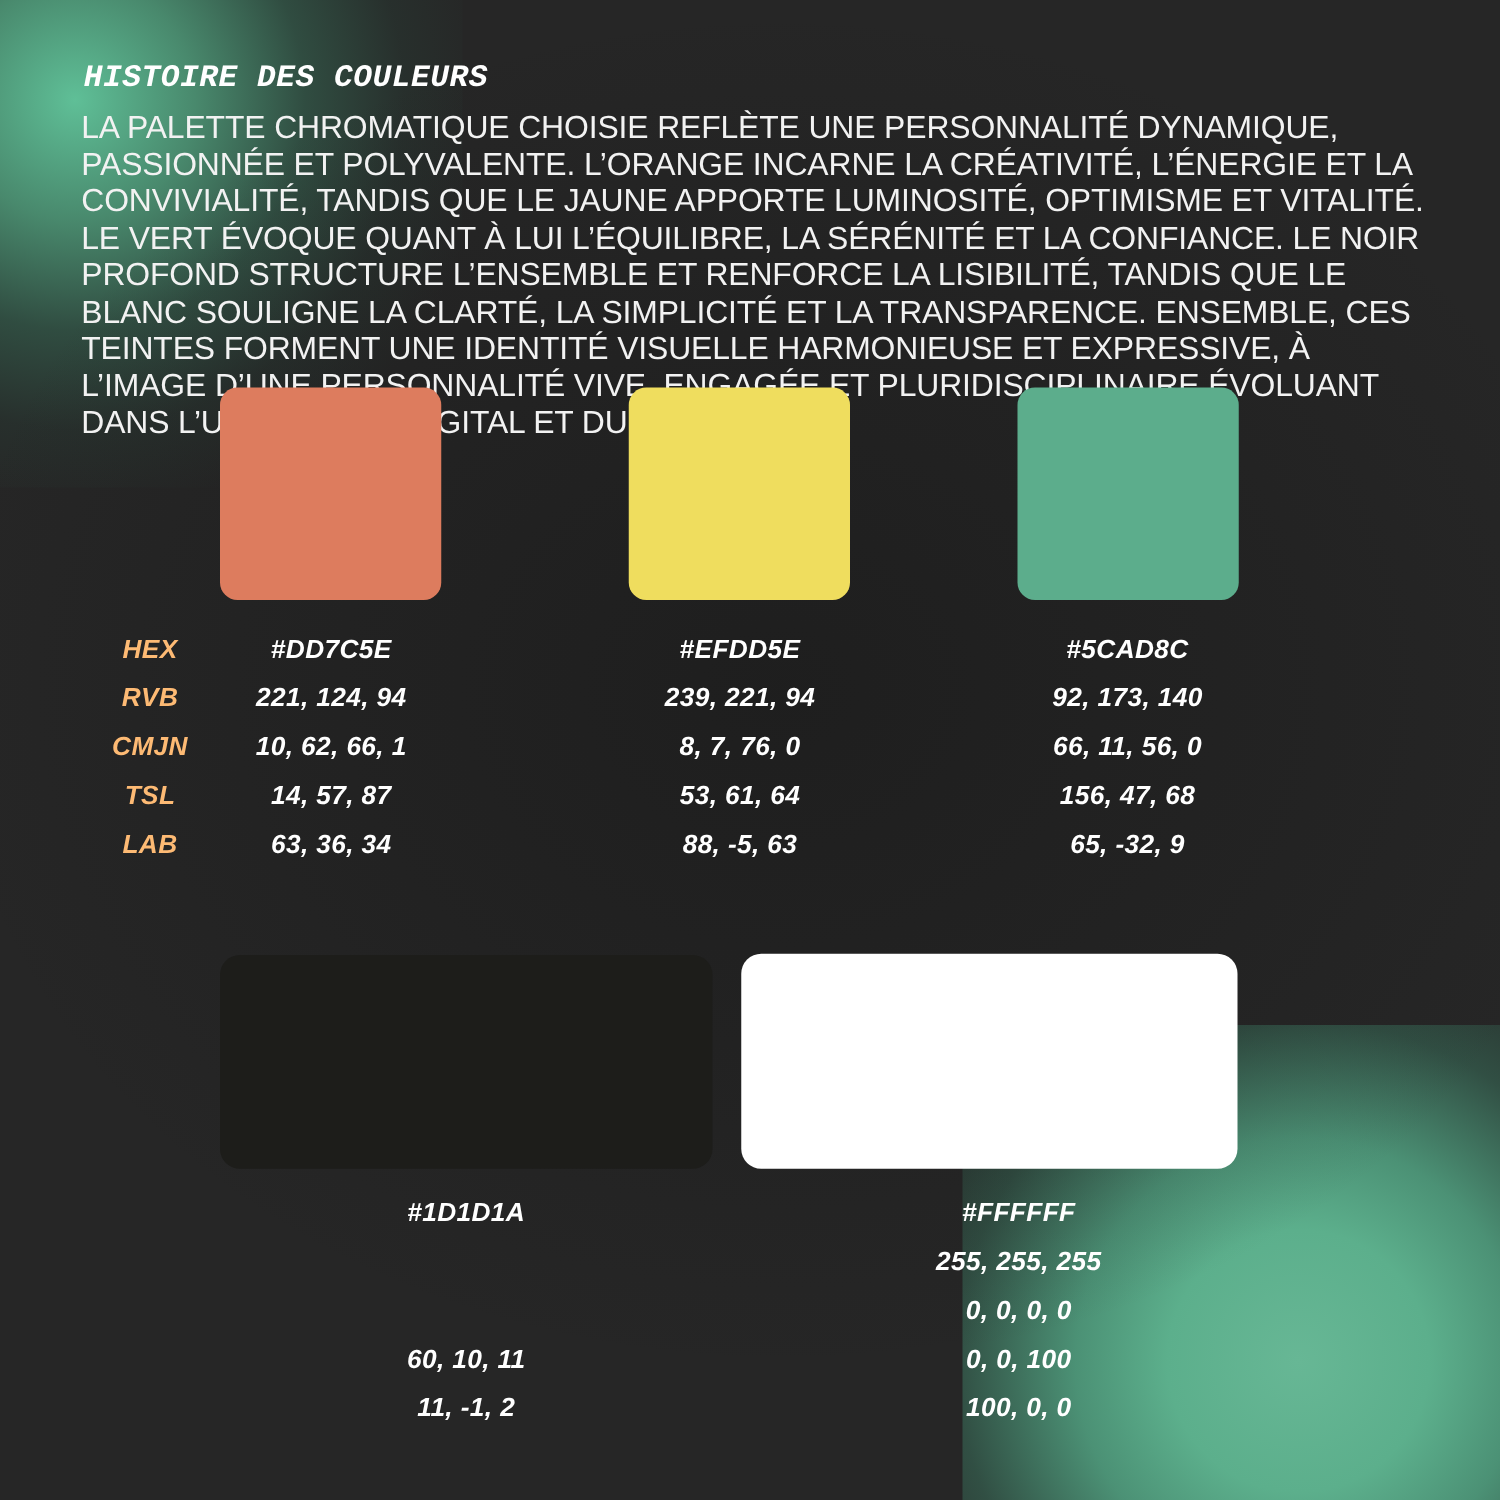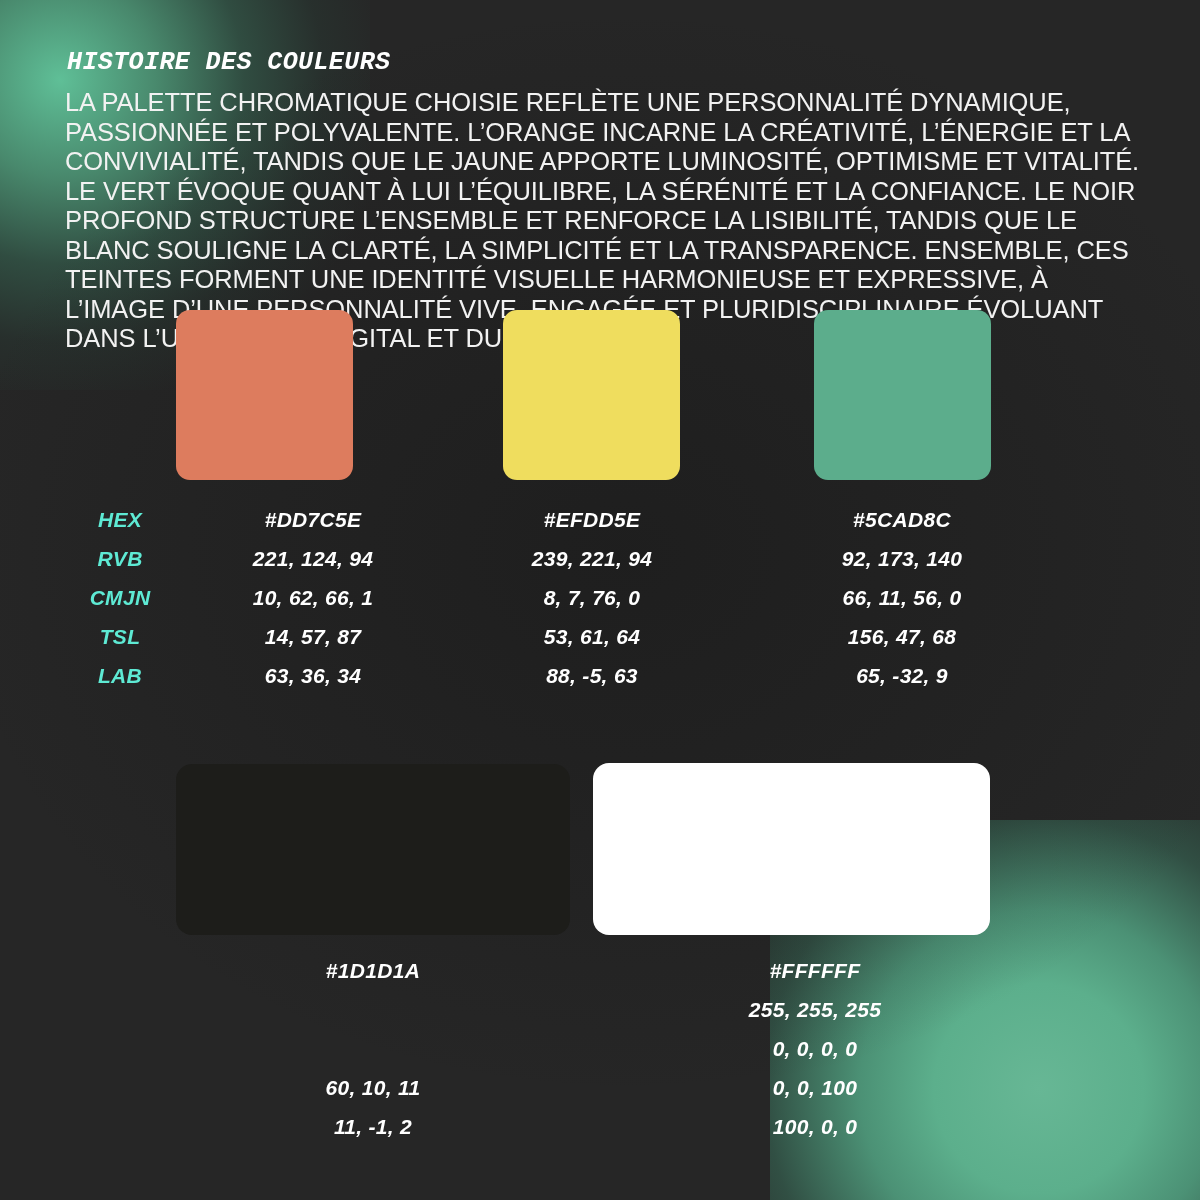--- a/index.html
+++ b/index.html
@@ -113,36 +113,36 @@
 
   
   .spec-label {
     position: absolute;
     left: 60px;
     width: 120px;
     text-align: center;
     font-size: 21px;
     font-weight: bold;
     font-style: italic;
-    color: #5eead4;
+    color: #fdba74;
     letter-spacing: 0.3px;
   }
 
   .spec-val {
     position: absolute;
     width: 300px;
     text-align: center;
     font-size: 21px;
     font-weight: bold;
     font-style: italic;
     color: #ffffff;
     letter-spacing: 0.3px;
     white-space: nowrap;
   }
-  .col-1 { left: 115px; padding-left: 48px; }
+  .col-1 { left: 115px; }
   .col-2 { left: 442px; }
   .col-3 { left: 752px; font-style: italic; }
 
   .col-b1 { left: 226px; width: 294px; text-align: center; }
   .col-b2 { left: 668px; width: 294px; }
 </style>
 </head>
 <body>
 
 <div id="canvas" style="background-color: rgb(38, 38, 38);">

